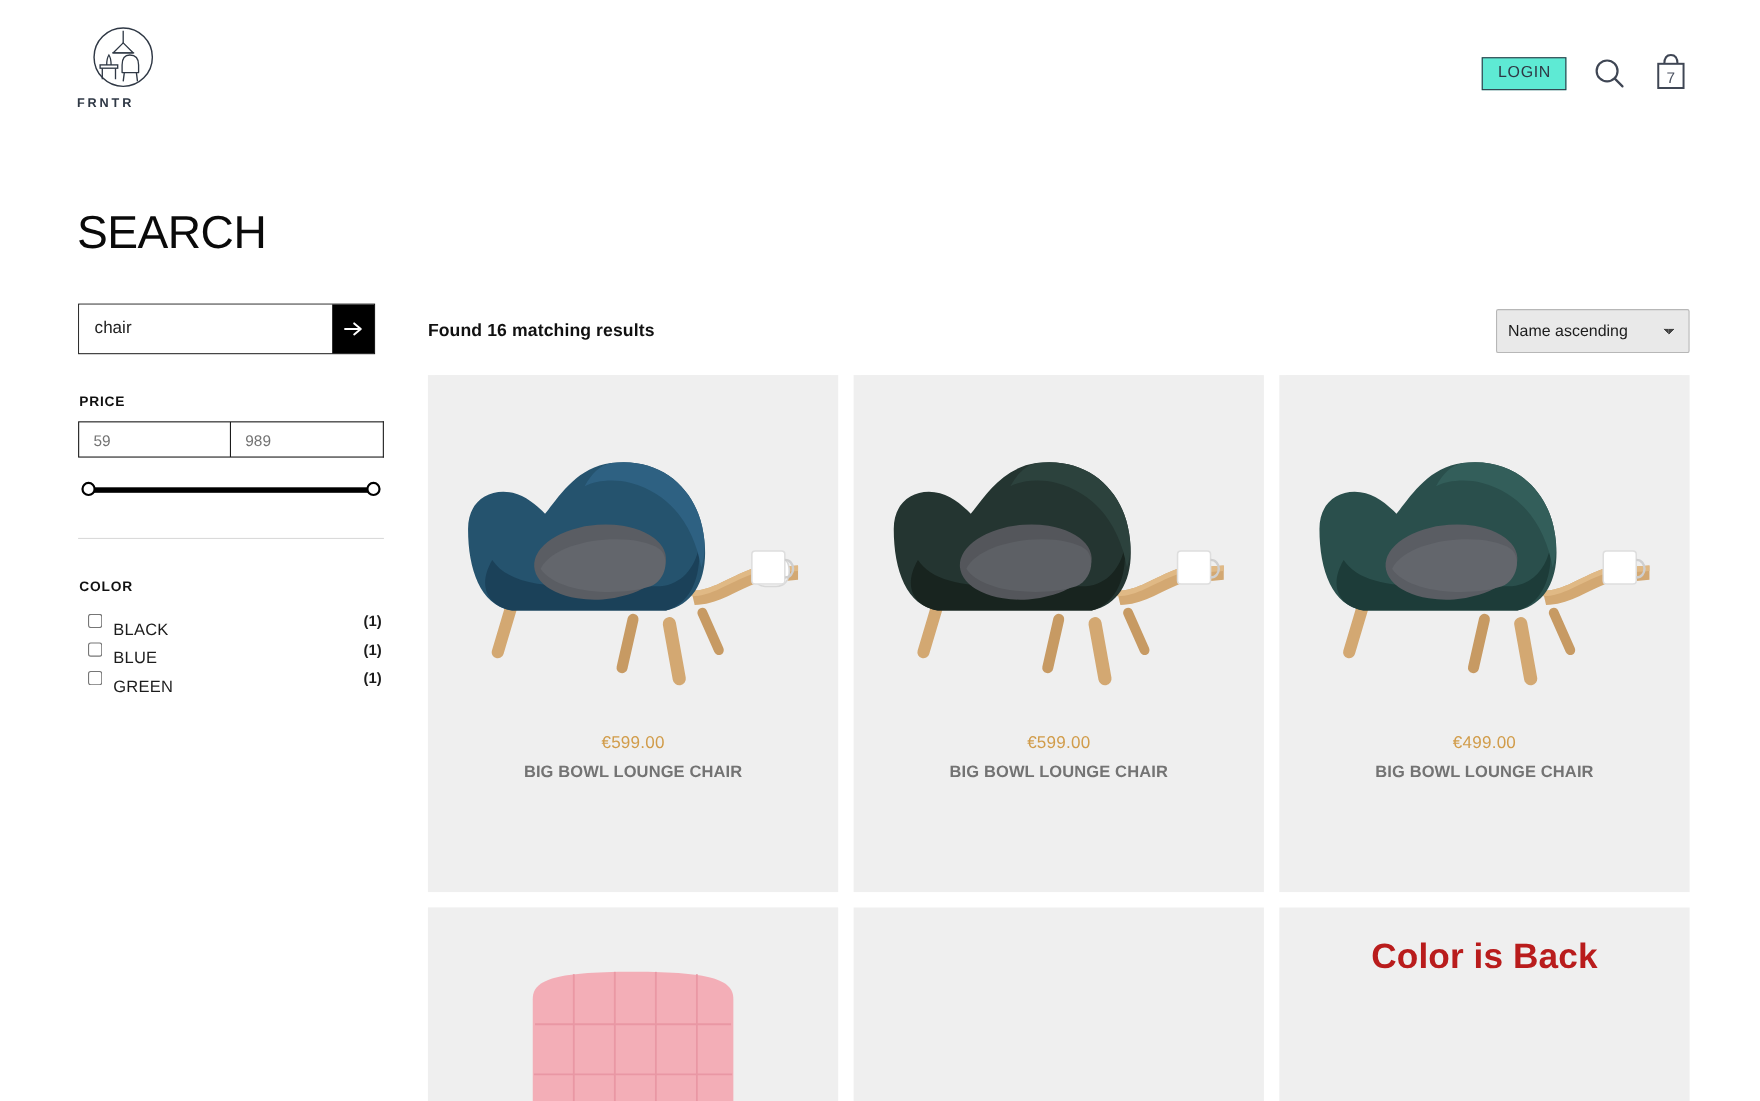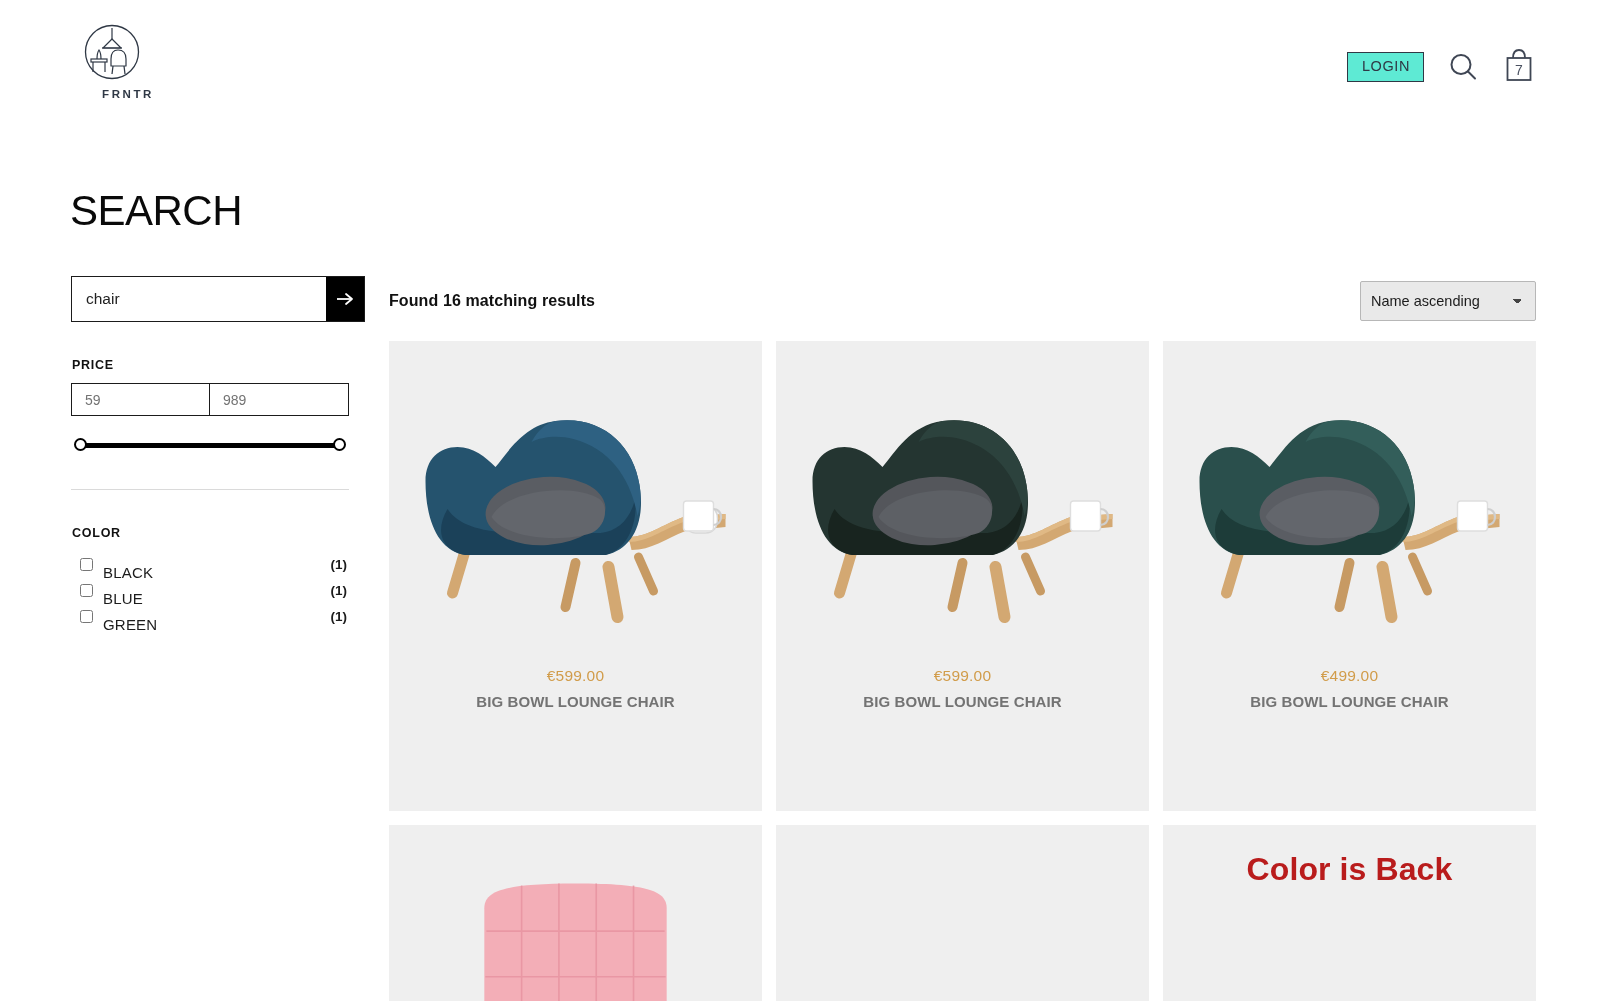--- a/index.html
+++ b/index.html
@@ -16,21 +16,21 @@
   
   .header {
     position: relative;
     height: 128px;
     display: flex;
     align-items: flex-start;
     padding: 0 64px;
   }
   .logo-block {
     position: absolute; left: 70px; top: 22px;
-    width: 84px; text-align: right;
+    width: 84px; text-align: left;
   }
   .logo-mark { width: 64px; height: 64px; margin: 0 auto; display:block; }
   .logo-word {
     font-size: 11.5px; font-weight: 700; letter-spacing: 2.6px;
     color: #2f3845; margin-top: 3px; line-height: 1;
   }
 
   .nav {
     position: absolute; left: 0; right: 0; top: 56px;
     display: flex; justify-content: center; gap: 32px;
@@ -66,21 +66,21 @@
   .page-title {
     font-size: 42px; font-weight: 400; letter-spacing: -0.5px;
     color: #0a0a0a; margin: 62px 0 0 6px; line-height: 1;
   }
 
   .cols { display: flex; margin-top: 44px; }
   .sidebar { width: 284px; flex: 0 0 284px; padding-left: 7px; }
   .results-col { flex: 1 1 auto; padding-left: 41px; }
 
   
-  .search-row { display: flex; height: 46px; border: 1.5px solid #1b1b1b; width: 294px; }
+  .search-row { display: flex; height: 46px; border: 1.5px solid #1b1b1b; width: 270px; }
   .search-input {
     flex: 1 1 auto; border: none; outline: none;
     font-size: 15.5px; color: #222; padding: 0 14px;
     font-family: inherit; background: #fff; min-width: 0;
   }
   .search-go {
     flex: 0 0 38px; width: 38px; background: #000; border: none;
     color: #fff; cursor: pointer; display: flex;
     align-items: center; justify-content: center;
   }

